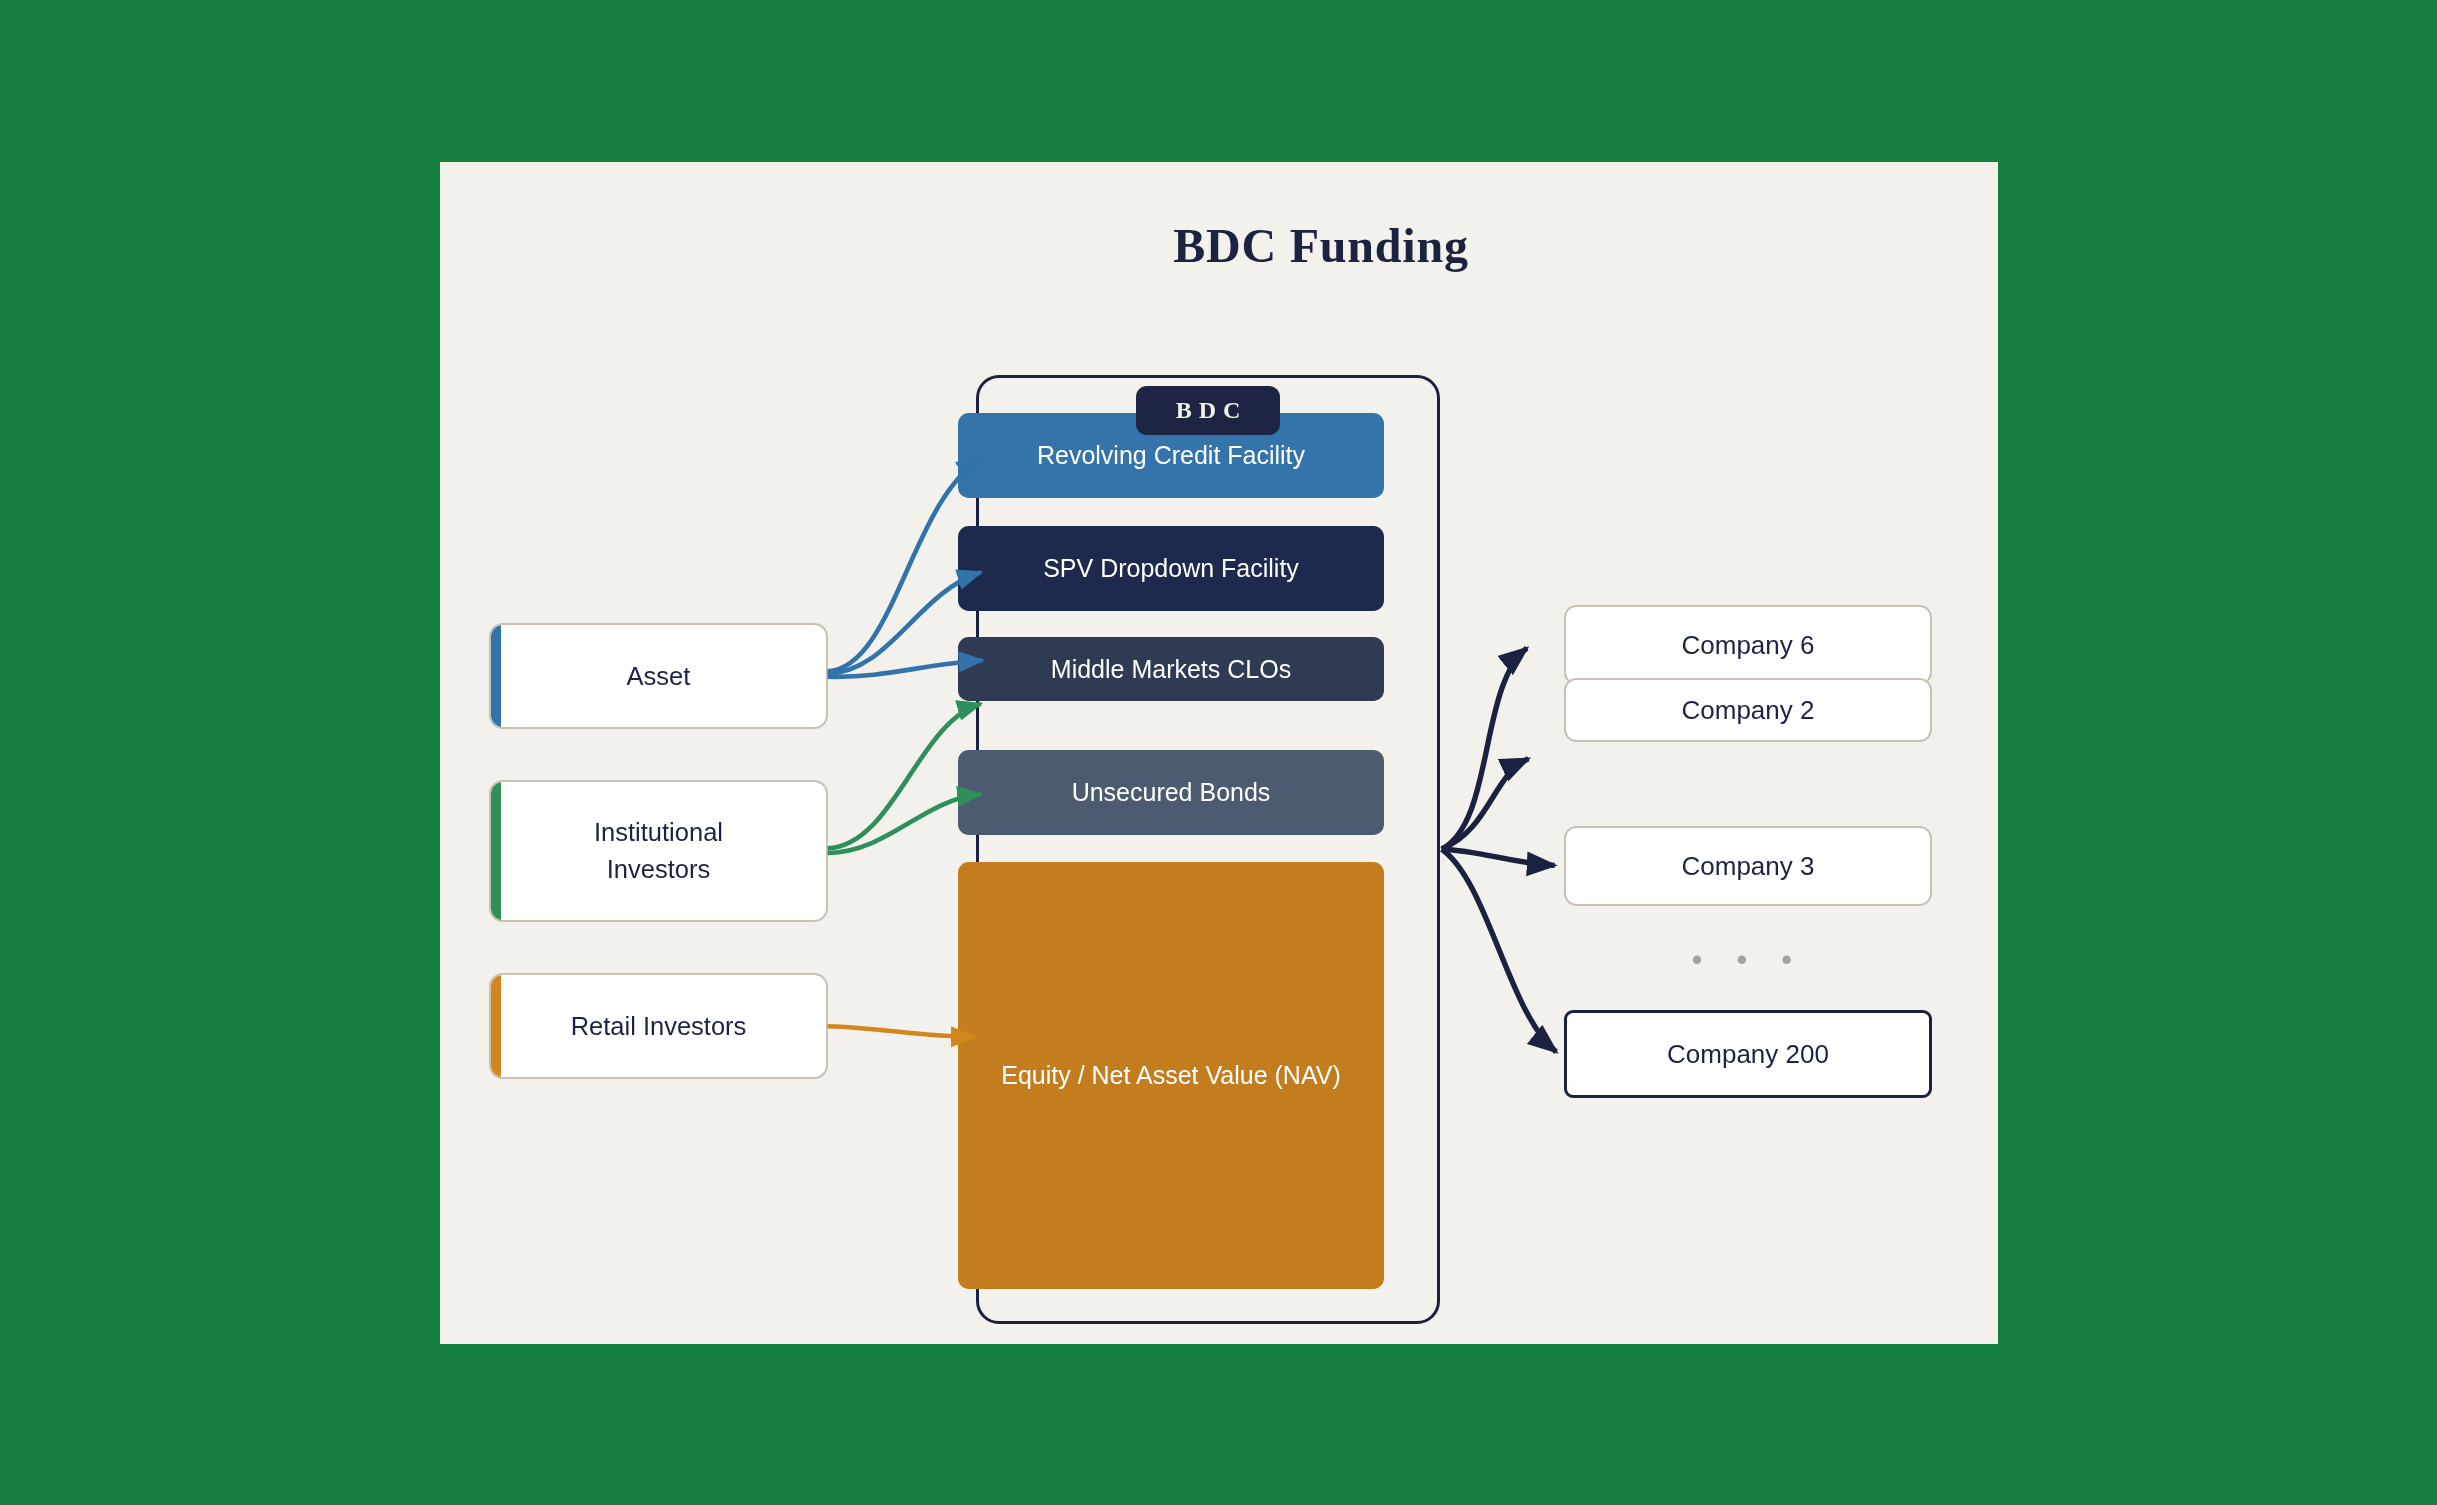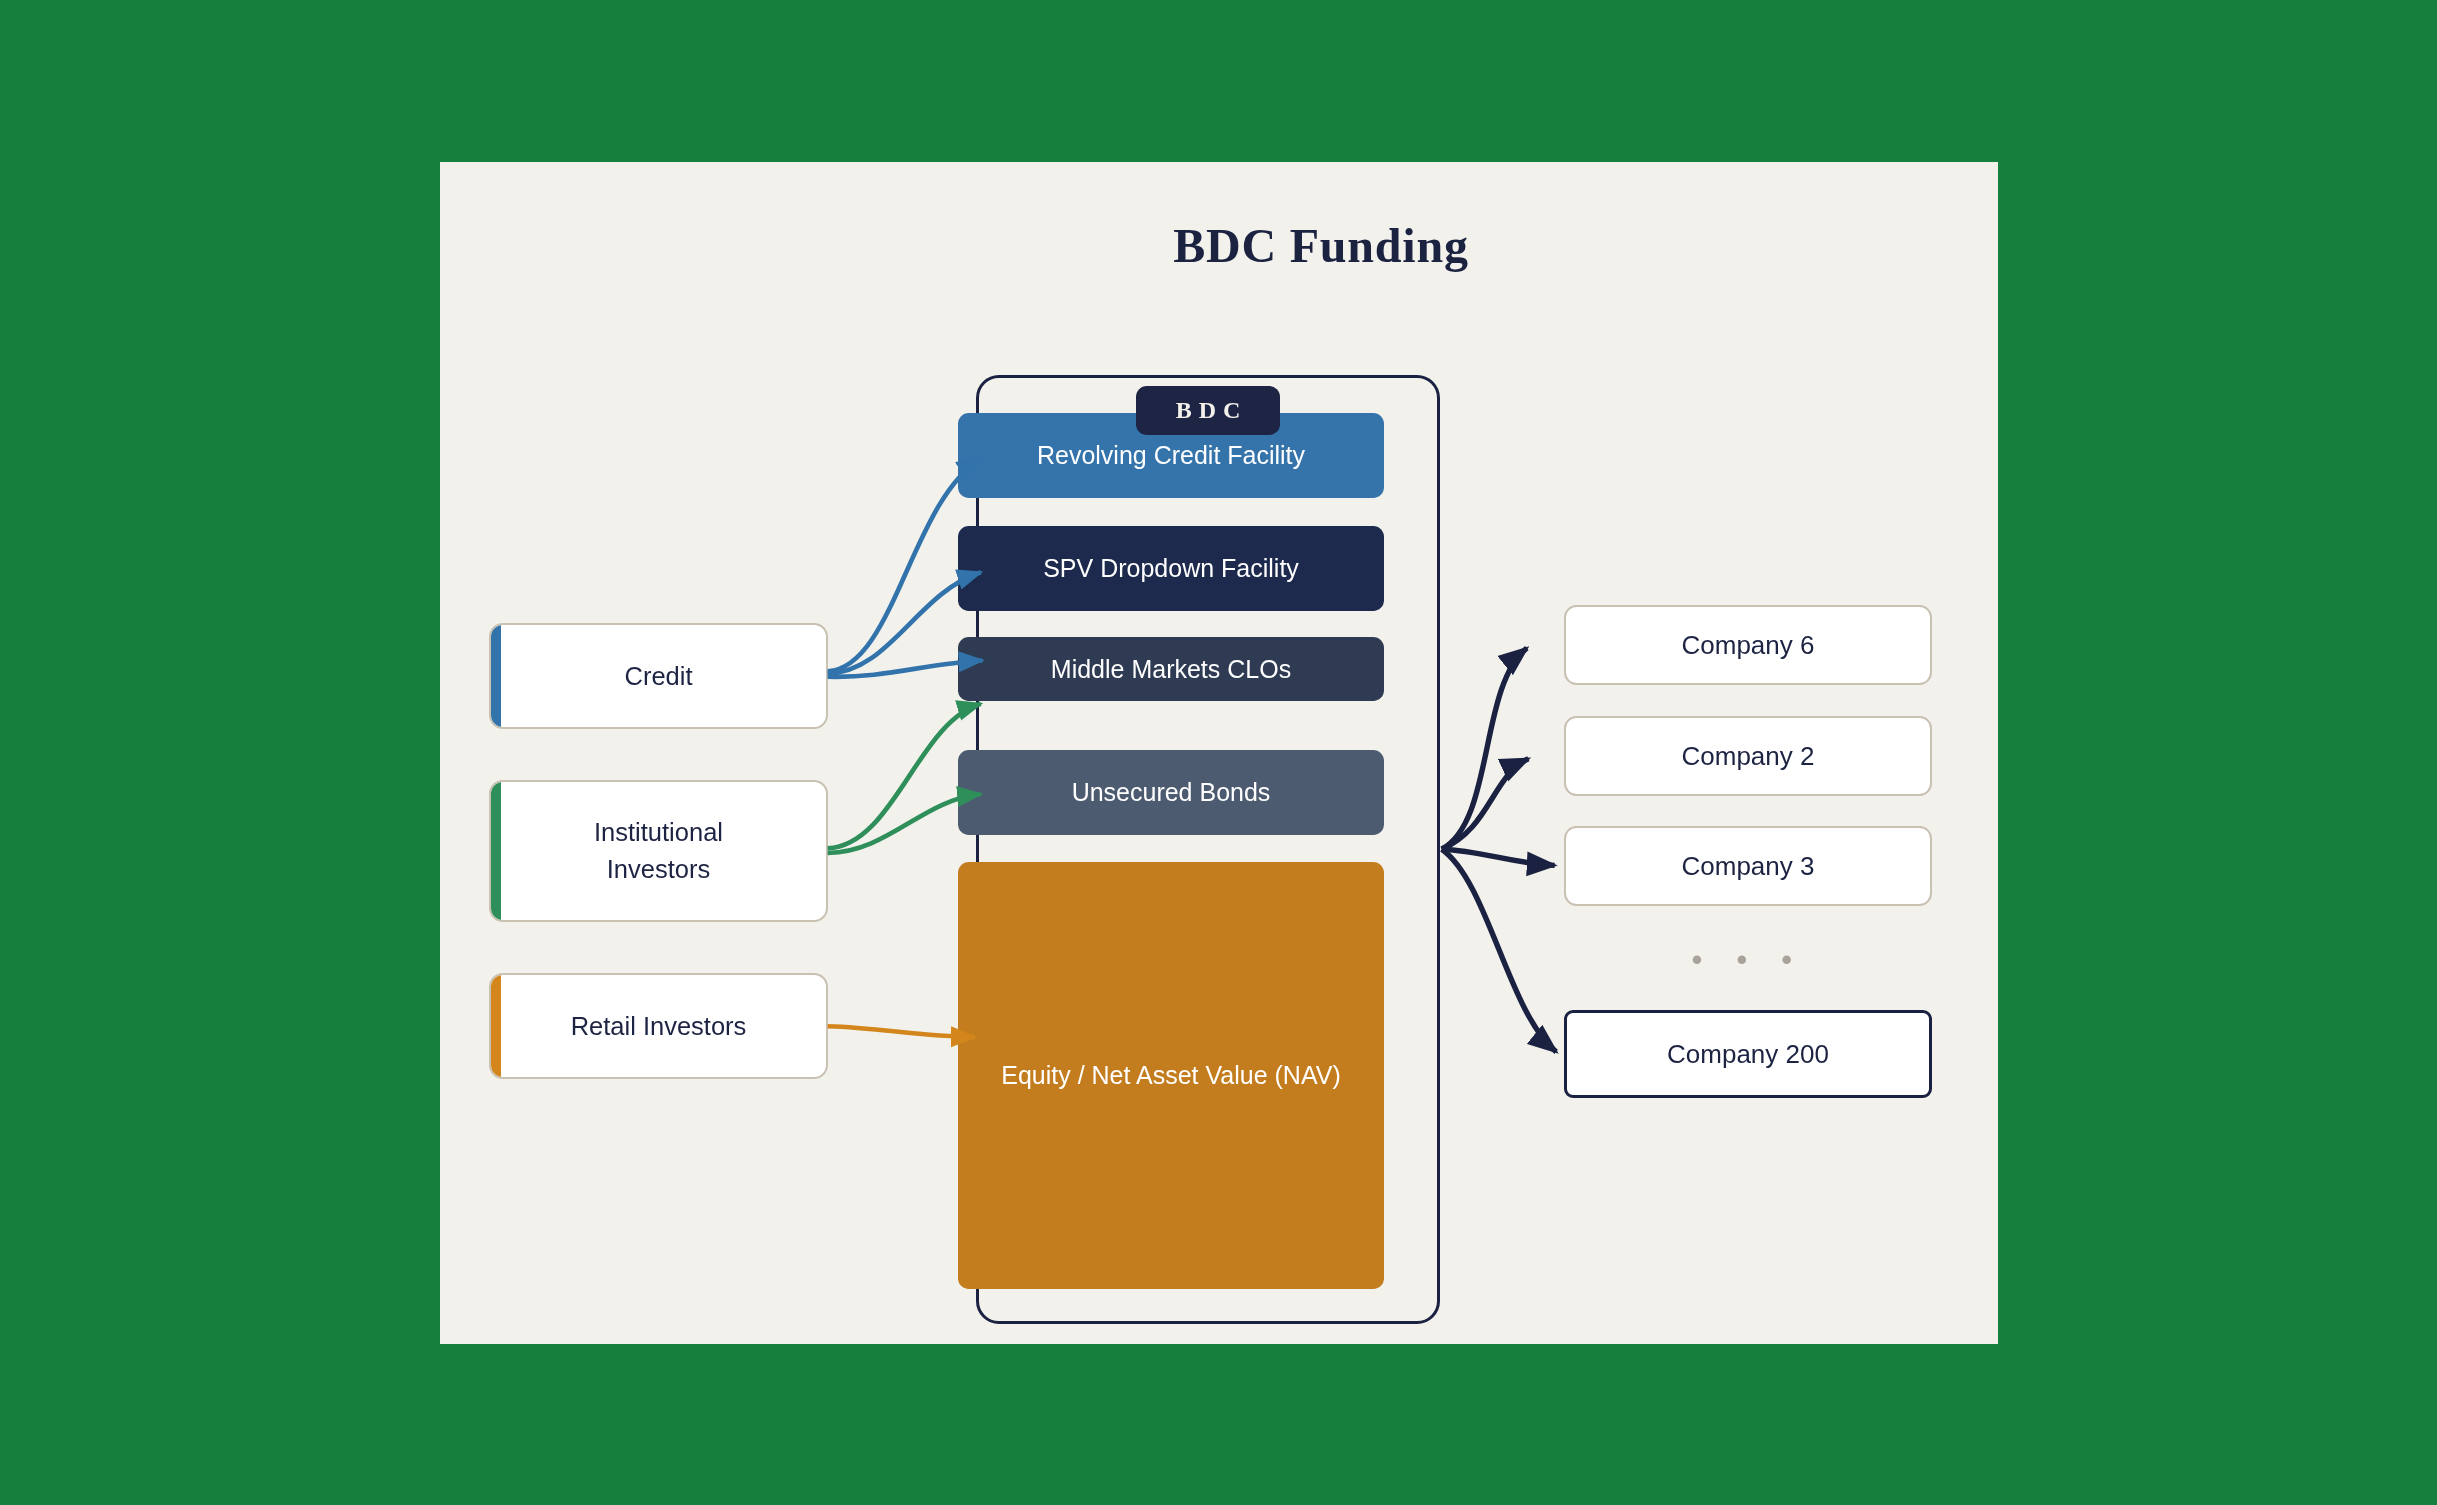--- a/index.html
+++ b/index.html
@@ -91,35 +91,35 @@
   </div>
   <div class="bdc-box" style="top: 750px; height: 85px; background-color: rgb(77, 91, 113);">
     <span class="lbl">Unsecured Bonds</span>
   </div>
   <div class="bdc-box" style="top: 862px; height: 427px; background-color: rgb(196, 125, 30);">
     <span class="lbl">Equity / Net Asset Value (NAV)</span>
   </div>
 
   <div class="src-box" style="top:623px;height:106px;">
     <span class="accent" style="background-color: rgb(50, 115, 171);"></span>
-    <span class="lbl">Credit</span>
+    <span class="lbl">Asset</span>
   </div>
   <div class="src-box" style="top:780px;height:142px;">
     <span class="accent" style="background-color: rgb(46, 143, 90);"></span>
     <span class="lbl narrow">Institutional Investors</span>
   </div>
   <div class="src-box" style="top:973px;height:106px;">
     <span class="accent" style="background-color: rgb(210, 134, 28);"></span>
     <span class="lbl">Retail Investors</span>
   </div>
 
   <div class="co-box" style="top:605px;height:80px;">
     <span class="lbl">Company 6</span>
   </div>
-  <div class="co-box" style="top:716px;height:80px;">
+  <div class="co-box" style="top:678px;height:64px;">
     <span class="lbl">Company 2</span>
   </div>
   <div class="co-box" style="top:826px;height:80px;">
     <span class="lbl">Company 3</span>
   </div>
   <div class="co-box emph" style="top:1010px;height:88px;">
     <span class="lbl">Company 200</span>
   </div>
 
   <svg class="edge-layer" viewBox="0 0 3152 1946">

